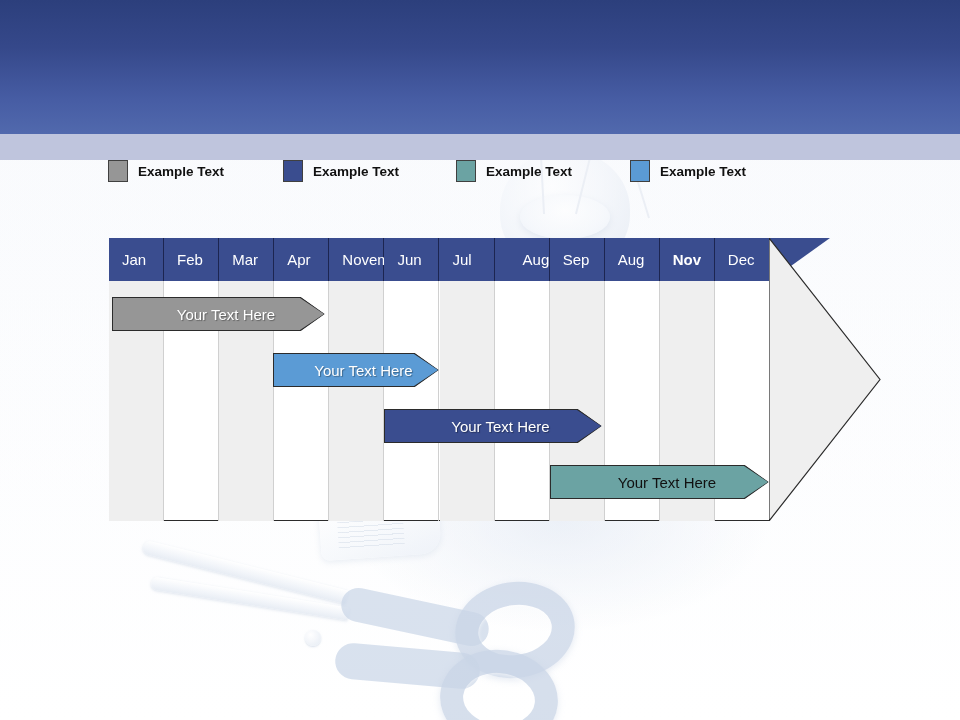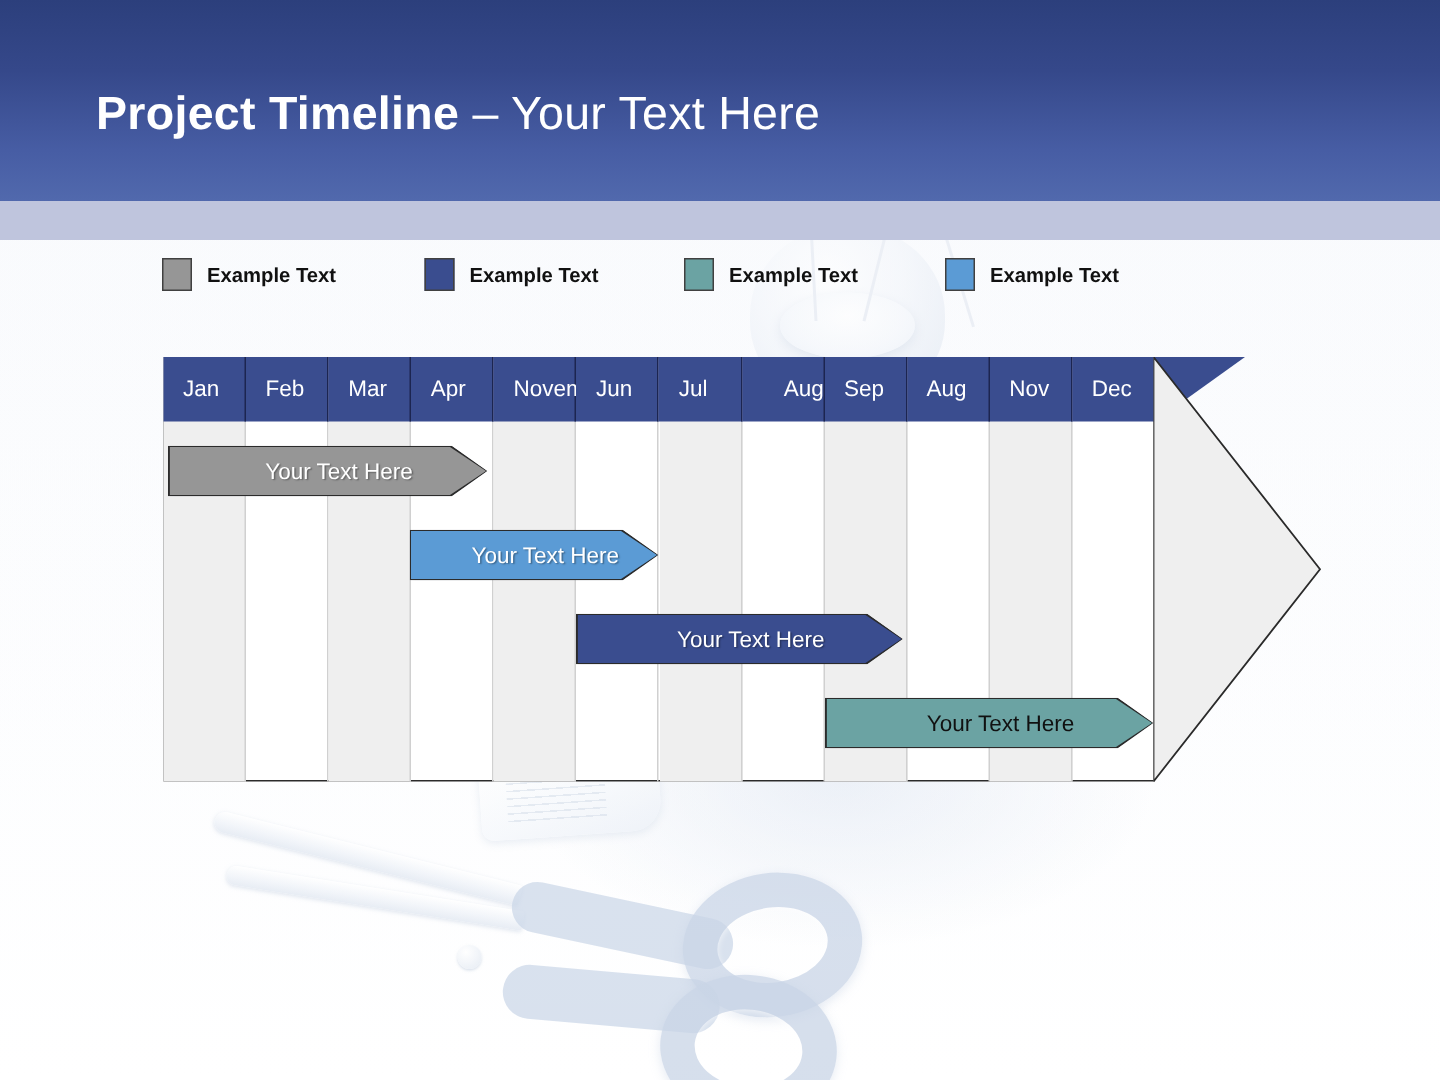--- a/index.html
+++ b/index.html
@@ -152,21 +152,21 @@
     color: #ffffff;
     white-space: nowrap;
     letter-spacing: .2px;
   }
   .slide-title .t-bold { font-weight: bold; }
   .slide-title .t-reg  { font-weight: normal; }
 
   
   .legend {
     position: absolute;
-    left: 108px; top: 172px;
+    left: 108px; top: 160px;
     width: 720px; height: 28px; text-align: center;
   }
   .legend-item {
     position: absolute;
     display: flex;
     align-items: center;
     gap: 10px;
     white-space: nowrap;
   }
   .legend-swatch {
@@ -292,23 +292,20 @@
     <div class="sc-handle sc-handle-b"></div>
     <div class="sc-pivot"></div>
     <div class="sc-ring sc-ring-a"></div>
     <div class="sc-ring sc-ring-b"></div>
 
     <div class="photo-fade"></div>
   </div>
 
   <div class="header-band"></div>
   <div class="header-underband"></div>
-  <div class="slide-title">
-    <span class="t-bold">Project Timeline</span><span class="t-reg"> – Your Text Here</span>
-  </div>
 
   <div class="legend" id="legend">
       <div class="legend-item" style="left: 0px; top: 0px;">
         <div class="legend-swatch" style="background: rgb(150, 150, 150);"></div>
         <div class="legend-label">Example Text</div>
       </div>
       <div class="legend-item" style="left: 175px; top: 0px;">
         <div class="legend-swatch" style="background: rgb(58, 77, 143);"></div>
         <div class="legend-label">Example Text</div>
       </div>
@@ -342,21 +339,21 @@
         <div class="month-cell" style="width: 55.0833px;">Jan</div>
         <div class="month-cell" style="width: 55.0833px; text-align: right;">Feb</div>
         <div class="month-cell" style="width: 55.0833px;">Mar</div>
         <div class="month-cell" style="width: 55.0833px;">Apr</div>
         <div class="month-cell" style="width: 55.0833px;">November</div>
         <div class="month-cell" style="width: 55.0833px;">Jun</div>
         <div class="month-cell" style="width: 55.0833px;">Jul</div>
         <div class="month-cell" style="width: 55.0833px; padding-left: 28px;">Aug</div>
         <div class="month-cell" style="width: 55.0833px; text-align: right;">Sep</div>
         <div class="month-cell" style="width: 55.0833px;">Aug</div>
-        <div class="month-cell" style="width: 55.0833px;">Nov</div>
+        <div class="month-cell" style="width: 55.0833px; font-weight: bold;">Nov</div>
         <div class="month-cell" style="width: 55.0833px;">Dec</div>
         <div style="position: absolute; left: 661px; top: 0px; width: 60px; height: 43px; background: rgb(58, 77, 143); clip-path: polygon(0px 0px, 100% 0px, 0px 100%);"></div>
       </div>
     <div id="tasks">
         <div class="task" style="left: 3px; top: 59px; width: 213px;">
           <div class="task-shape">
             <div class="task-outline"></div>
             <div class="task-fill" style="background: rgb(150, 150, 150);"></div>
           </div>
           <div class="task-label" style="color: rgb(255, 255, 255); text-shadow: rgba(0, 0, 0, 0.35) 1px 1px 1px;">Your  Text Here</div>

